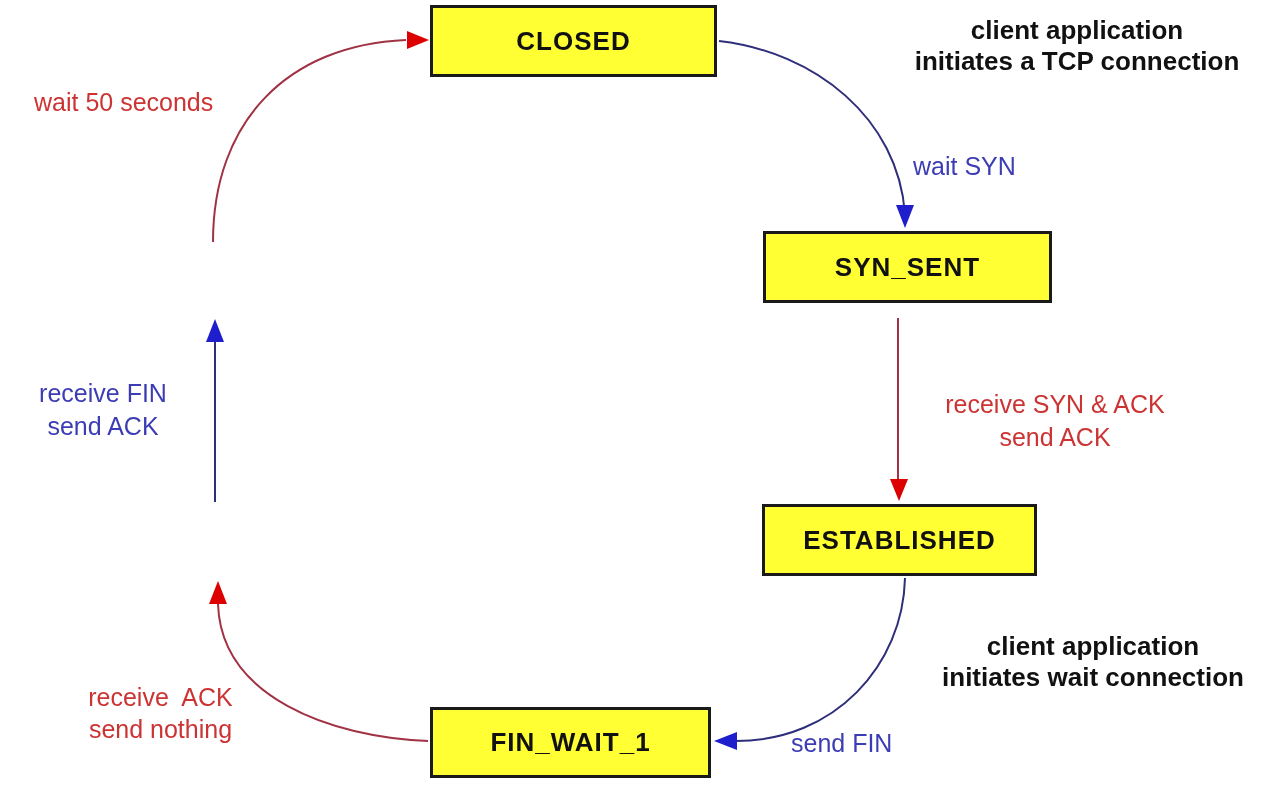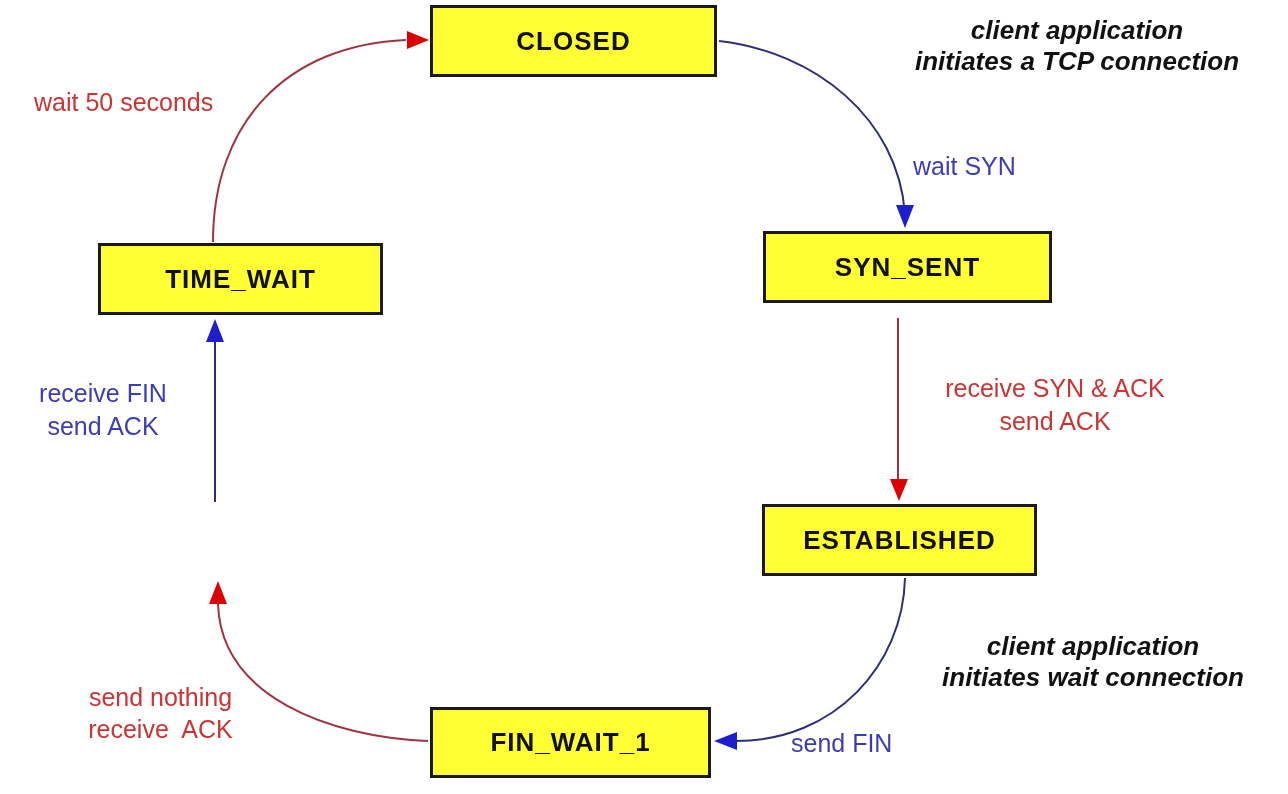--- a/index.html
+++ b/index.html
@@ -18,21 +18,21 @@
     white-space:pre;
   }
   .edge-label{
     position:absolute;font-size:25px;text-align:center;line-height:33px;
   }
   .edge-label div{white-space:pre;}
   .edge-label.blue{color:#3C3CB4;}
   .edge-label.red{color:#CC3333;}
   .annotation{
     position:absolute;font-weight:bold;font-size:26px;color:#111111;
-    text-align:center;line-height:31px;font-style:italic;
+    text-align:center;line-height:31px;
   }
   .annotation div{white-space:pre;}
 </style>
 </head>
 <body>
 
 <div id="stage">
 
   <svg id="arrows" viewBox="0 0 1288 794" xmlns="http://www.w3.org/2000/svg">
 
@@ -65,40 +65,37 @@
 
   <div class="state" style="left:762px;top:504px;width:275px;height:72px;">
     <span>ESTABLISHED</span>
   </div>
 
   <div class="state" style="left:430px;top:707px;width:281px;height:71px;">
     <span>FIN_WAIT_1</span>
   </div>
 
 
-  <div class="state" style="left:98px;top:243px;width:285px;height:72px;">
-    <span>TIME_WAIT</span>
-  </div>
 
   <div class="edge-label blue" style="left:913px;top:150px;">
     <div>wait SYN</div>
   </div>
 
-  <div class="edge-label red" style="left:905px;top:372px;width:300px;">
+  <div class="edge-label red" style="left:905px;top:388px;width:300px;">
     <div>receive SYN &amp; ACK</div>
     <div>send ACK</div>
   </div>
 
   <div class="edge-label blue" style="left:791px;top:727px;">
     <div>send FIN</div>
   </div>
 
   <div class="edge-label red" style="left:48px;top:681px;width:225px;line-height:32px;">
+    <div>receive  ACK</div>
     <div>send nothing</div>
-    <div>receive  ACK</div>
   </div>
 
   <div class="edge-label blue" style="left:18px;top:377px;width:170px;">
     <div>receive FIN</div>
     <div>send ACK</div>
   </div>
 
   <div class="edge-label red" style="left:34px;top:86px;">
     <div>wait 50 seconds</div>
   </div>

